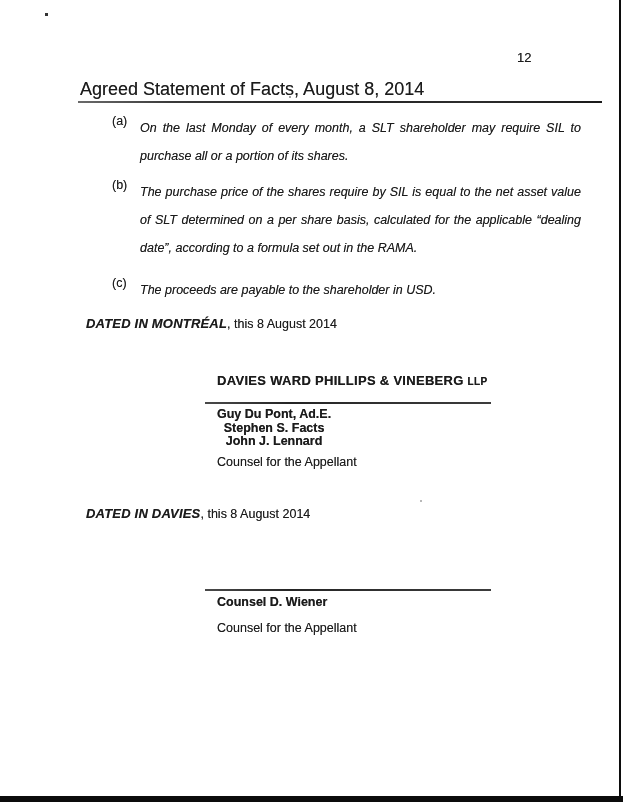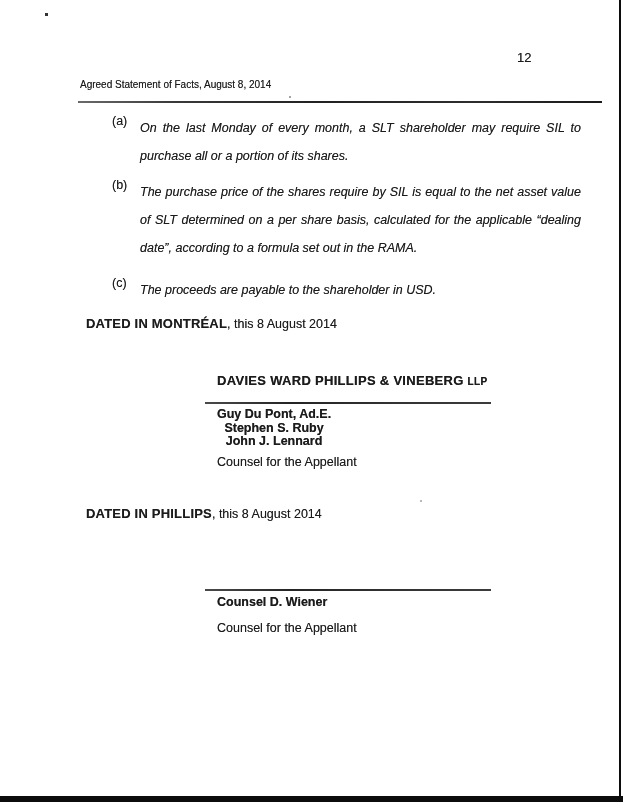--- a/index.html
+++ b/index.html
@@ -24,21 +24,21 @@
     white-space: nowrap;
   }
   .page-number {
     left: 517px;
     top: 50px;
     font-size: 13px;
   }
   .doc-header {
     left: 80px;
     top: 79px;
-    font-size: 10px;
+    font-size: 18px;
   }
   .header-rule {
     position: absolute;
     left: 78px;
     top: 101px;
     width: 524px;
     height: 2px;
     background: linear-gradient(to right, #6a6a6a 0%, #3a3a3a 18%, #222 45%, #2d2d2d 75%, #1a1a1a 100%);
   }
   .list-row {
@@ -60,21 +60,21 @@
     font-size: 12.5px;
     line-height: 28px;
     text-align: justify;
     text-shadow: 0 0 0.4px rgba(20,20,20,0.55);
     white-space: normal;
     font-style: italic;
   }
   .row-a { top: 114px; }
   .row-b { top: 178px; }
   .row-c { top: 276px; }
-  .dated-line b { font-size: 13px; letter-spacing: 0.2px; }
+  .dated-line b { font-size: 13px; letter-spacing: 0.2px; font-style: italic; }
   .dated-montreal { left: 86px; top: 316px; }
   .dated-toronto  { left: 86px; top: 506px; }
   .firm-line {
     font-weight: bold;
     font-size: 13px;
     letter-spacing: 0.3px;
     text-shadow: 0 0 0.6px rgba(20,20,20,0.7);
     margin-top: 33px;
   }
   .firm-1 { left: 217px; top: 340px; }
@@ -154,28 +154,28 @@
   </div>
 
   <div class="txt firm-line firm-1">
     <span>DAVIES WARD PHILLIPS &amp; VINEBERG </span><span class="firm-suffix">LLP</span>
   </div>
 
   <div class="sig-line sig-line-1"></div>
 
   <div class="signatories signatories-1">
     <div>Guy Du Pont, Ad.E.</div>
-    <div>Stephen S. Ruby</div>
+    <div>Stephen S. Facts</div>
     <div>John J. Lennard</div>
   </div>
 
   <div class="txt role-line role-1">Counsel for the Appellant</div>
 
   <div class="txt dated-line dated-toronto">
-    <b>DATED IN PHILLIPS</b><span>, this 8 August 2014</span>
+    <b>DATED IN DAVIES</b><span>, this 8 August 2014</span>
   </div>
 
 
   <div class="sig-line sig-line-2"></div>
 
   <div class="signatories signatories-2">
     <div>Counsel D. Wiener</div>
   </div>
 
   <div class="txt role-line role-2">Counsel for the Appellant</div>

